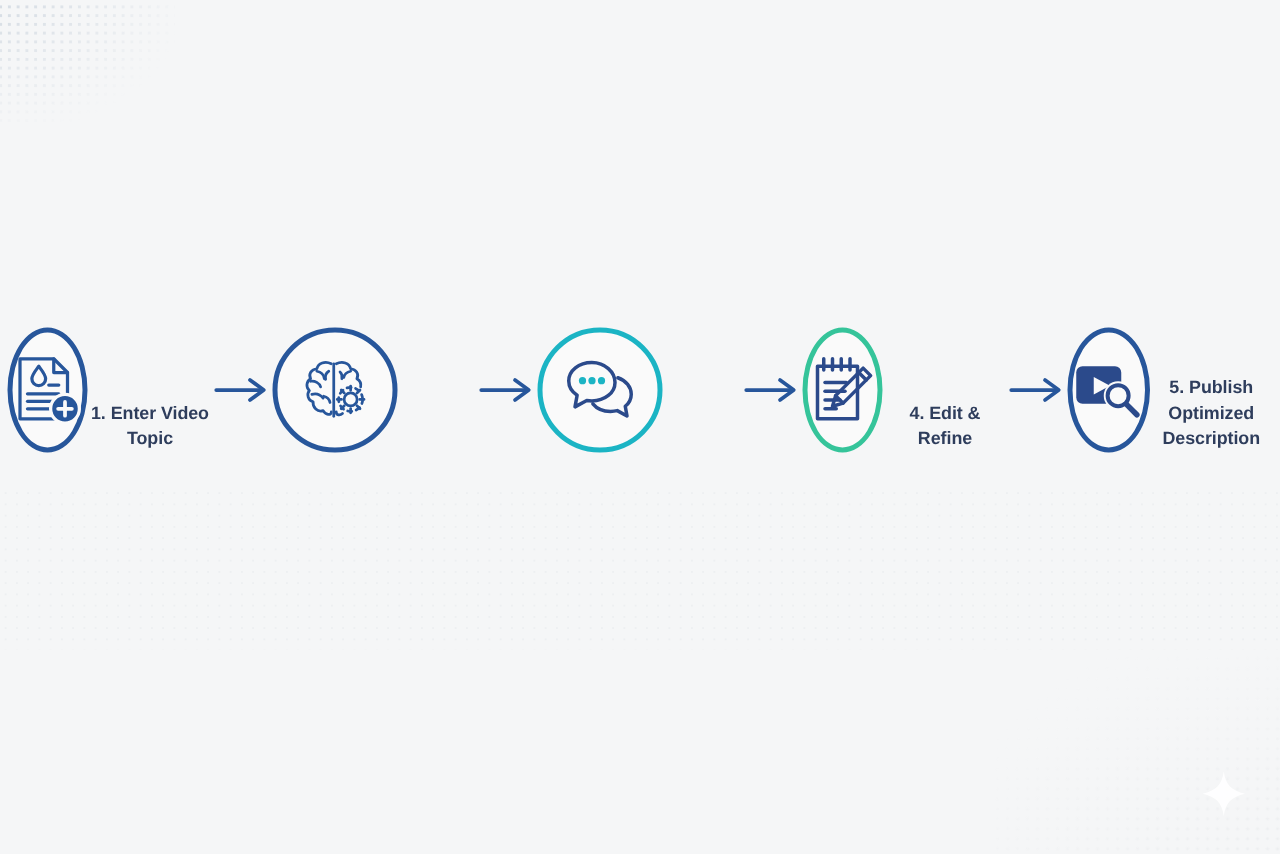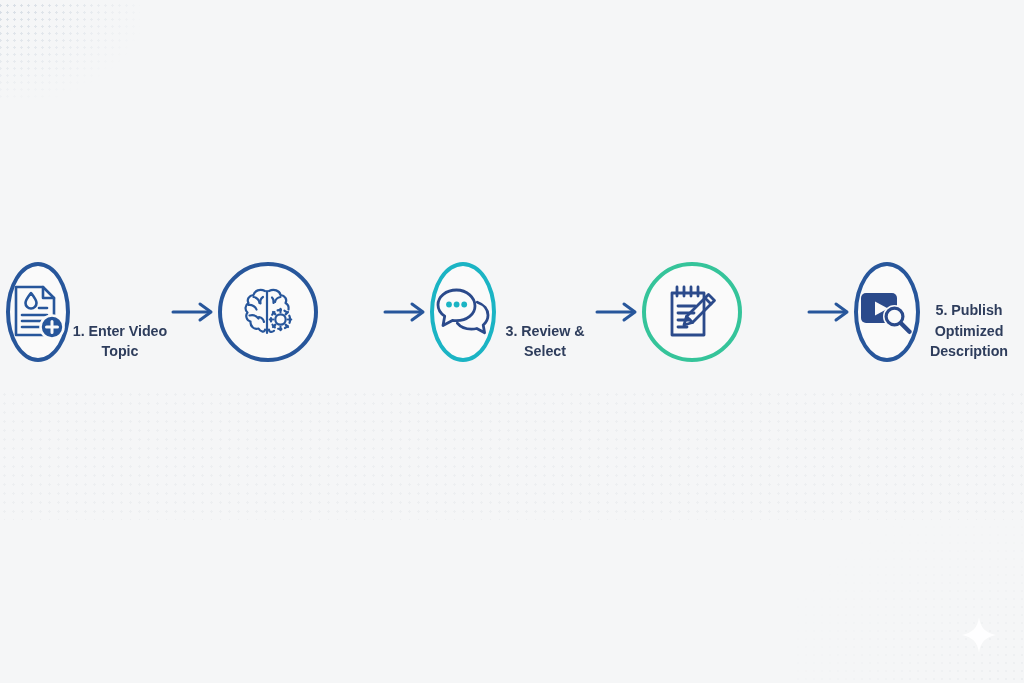--- a/index.html
+++ b/index.html
@@ -217,21 +217,20 @@
                        L42.8 42.5 C41.1 42.9 39.3 43.1 37.4 43.1 C31.4 43.1 26.2 40.7 23.3 37.1"></path>
             </g>
             <g fill="#1bb4c4">
               <circle cx="15" cy="18.5" r="2.9"></circle>
               <circle cx="22.6" cy="18.5" r="2.9"></circle>
               <circle cx="30.2" cy="18.5" r="2.9"></circle>
             </g>
           </svg>
         </span>
       </div>
-      <div class="step-label">3. Review &amp; Select</div>
     </div>
 
     <div class="arrow">
       <svg width="46" height="22" viewBox="0 0 46 22" aria-hidden="true">
         <g stroke="#27569b" stroke-width="3" fill="none" stroke-linecap="round" stroke-linejoin="round">
           <path d="M2 11 H38"></path>
           <path d="M29 3 L40 11 L29 19"></path>
         </g>
       </svg>
     </div>
@@ -247,20 +246,21 @@
               <path d="M14 30 H30"></path>
               <path d="M14 37 H26"></path>
               <path d="M14 44 H23"></path>
               <path d="M44.5 11.5 L50.5 17.5 L28.5 39.5 L20 42 L22.5 33.5 Z"></path>
               <path d="M41 15 L47 21"></path>
               <path d="M22.5 33.5 L28.5 39.5"></path>
             </g>
           </svg>
         </span>
       </div>
+      <div class="step-label">4. Edit &amp; Refine</div>
     </div>
 
     <div class="arrow">
       <svg width="46" height="22" viewBox="0 0 46 22" aria-hidden="true">
         <g stroke="#27569b" stroke-width="3" fill="none" stroke-linecap="round" stroke-linejoin="round">
           <path d="M2 11 H38"></path>
           <path d="M29 3 L40 11 L29 19"></path>
         </g>
       </svg>
     </div>

